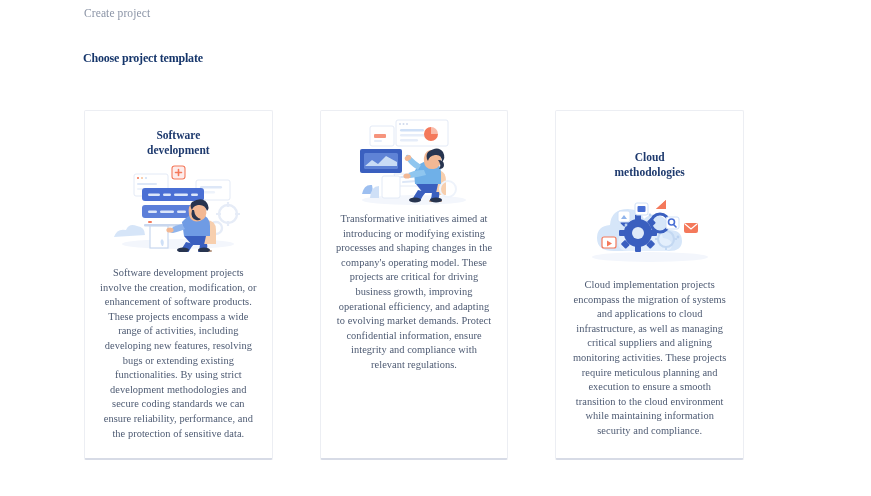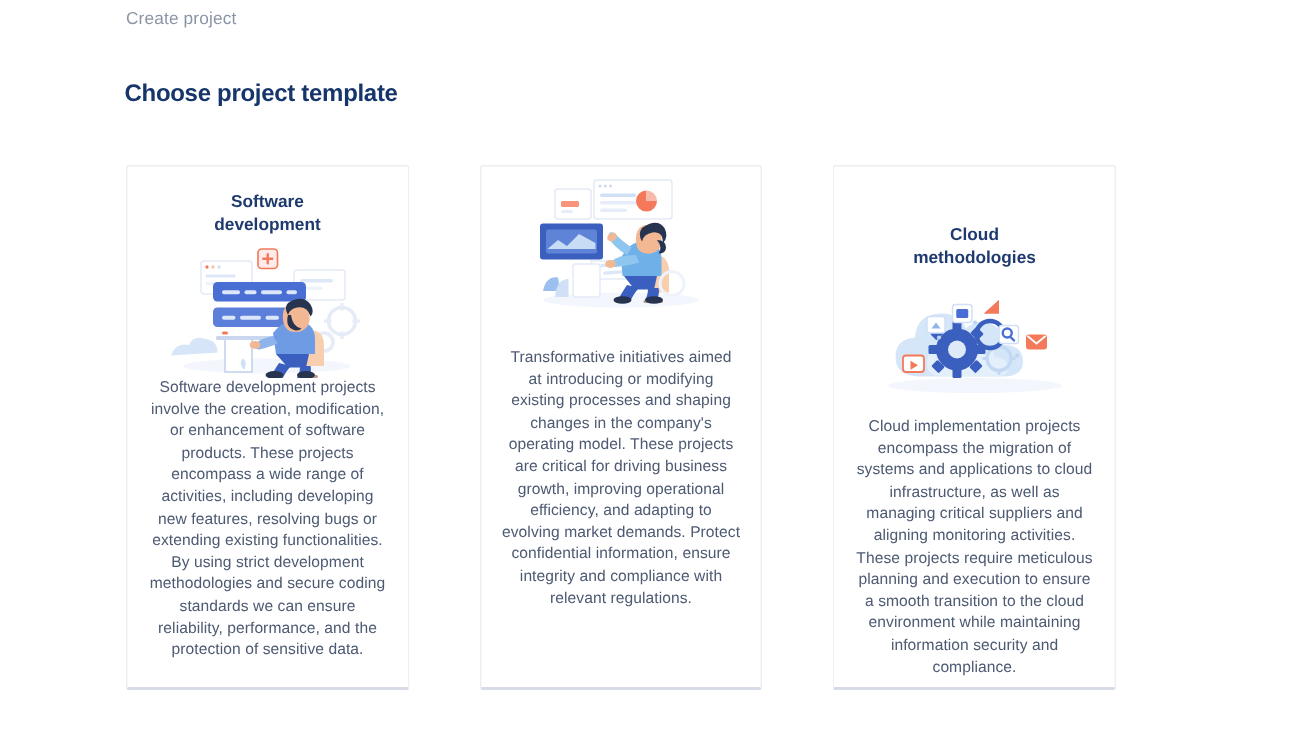--- a/index.html
+++ b/index.html
@@ -7,34 +7,34 @@
     width:871px;height:496px;
     background:#ffffff;
     font-family:"Liberation Sans", sans-serif;
     color:#2f3b52;
     overflow:hidden;
     position:relative;
   }
   .page{
     position:absolute;
     left:0;top:0;
-    width:871px;height:496px;
+    width:871px;height:496px;font-family:Liberation Serif, serif;
   }
   .breadcrumb{
     position:absolute;
     left:84px;top:7px;
     font-size:11.5px;
     color:#8b94a6;
     letter-spacing:.1px;
     white-space:nowrap;
   }
   .page-title{
     position:absolute;
     left:83px;top:43px;
-    font-size:16px;
+    font-size:12px;
     font-weight:bold;
     color:#16366b;
     letter-spacing:-.2px;
     white-space:nowrap;
   }
   .cards{
     position:absolute;
     left:84px;top:110px;
     width:660px;
     display:flex;
@@ -74,22 +74,22 @@
   .card-2 .illo{height:92px;margin-top:5px;}
   .card-3 .illo{height:78px;margin-top:5px;}
   .card-desc{
     text-align:center;
     font-size:10.4px;
     line-height:14.6px;
     color:#4d5a72;
     padding:0 14px;
     letter-spacing:.05px;
   }
-  .card-1 .card-desc{margin-top:0;}
-  .card-2 .card-desc{margin-top:24px;}
+  .card-1 .card-desc{margin-top:14px;}
+  .card-2 .card-desc{margin-top:4px;}
   .card-3 .card-desc{margin-top:15px;}
 </style>
 </head>
 <body>
 
 <div class="page">
 
   <div class="breadcrumb">Create project</div>
 
   <h1 class="page-title">Choose project template</h1>

